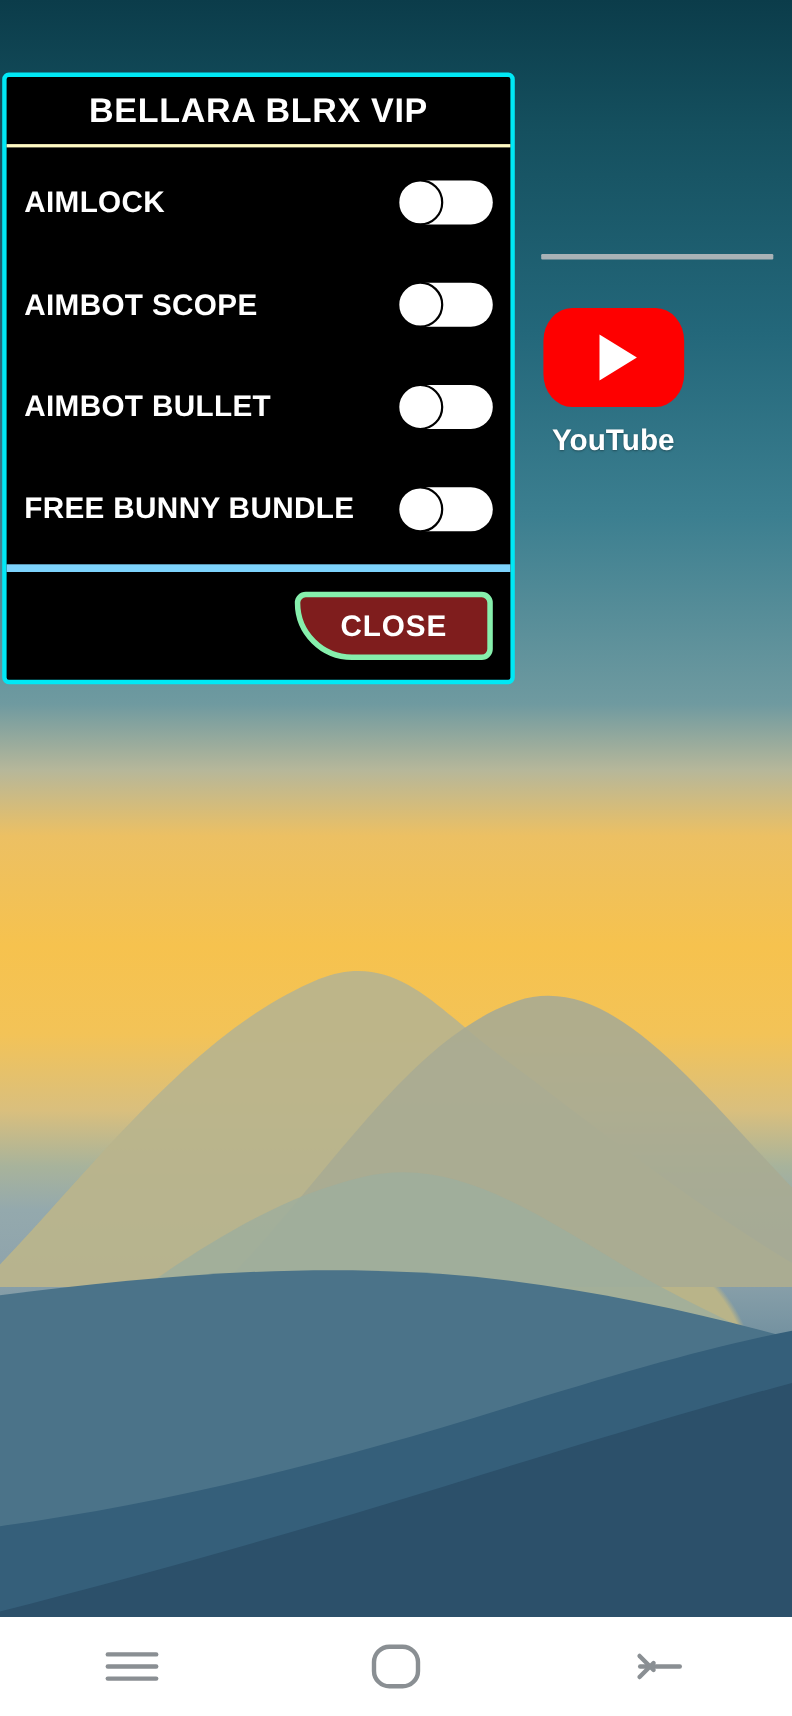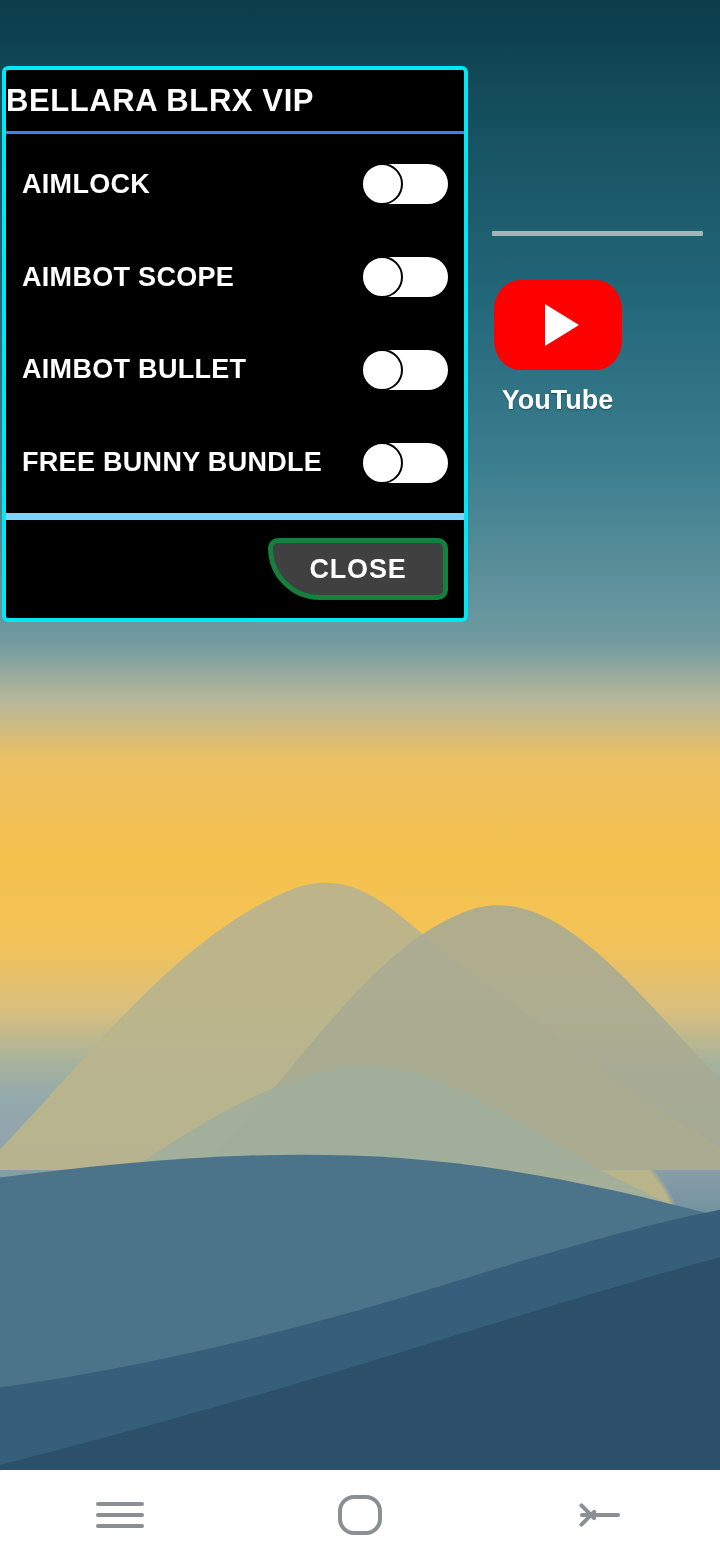--- a/index.html
+++ b/index.html
@@ -88,22 +88,22 @@
   #panel {
     position:absolute; left:2px; top:66px;
     width:466px; height:556px;
     background:#000000;
     border:4px solid #00e8f5;
     border-radius:6px;
     display:flex; flex-direction:column;
   }
   #panel-header {
     height:64px; flex:0 0 64px;
-    border-bottom:3px solid #3b82f6;
-    display:flex; align-items:center; justify-content:flex-start;
+    border-bottom:3px solid #fef9c3;
+    display:flex; align-items:center; justify-content:center;
   }
   #panel-title {
     color:#ffffff; font-size:31px; font-weight:700; letter-spacing:0.6px;
   }
   #panel-body {
     flex:1 1 auto;
     border-bottom:7px solid #7dd3fc;
     display:flex; flex-direction:column; justify-content:space-around;
     padding:4px 0;
   }
@@ -125,22 +125,22 @@
     width:42px; height:42px; border-radius:50%;
     background:#ffffff; border:2px solid #000000;
   }
   #panel-footer {
     height:98px; flex:0 0 98px;
     display:flex; align-items:center; justify-content:flex-end;
     padding-right:8px;
   }
   #close-button {
     width:180px; height:62px;
-    background:#404040;
-    border:5px solid #15803d;
+    background:#7f1d1d;
+    border:5px solid #86efac;
     border-radius:10px 10px 10px 52px;
     color:#ffffff; font-size:27px; font-weight:700; letter-spacing:0.8px;
     display:flex; align-items:center; justify-content:center;
     margin-right:8px;
   }
 
   
   #navbar {
     position:absolute; left:0; top:1470px; width:720px; height:90px;
     background:#ffffff;

